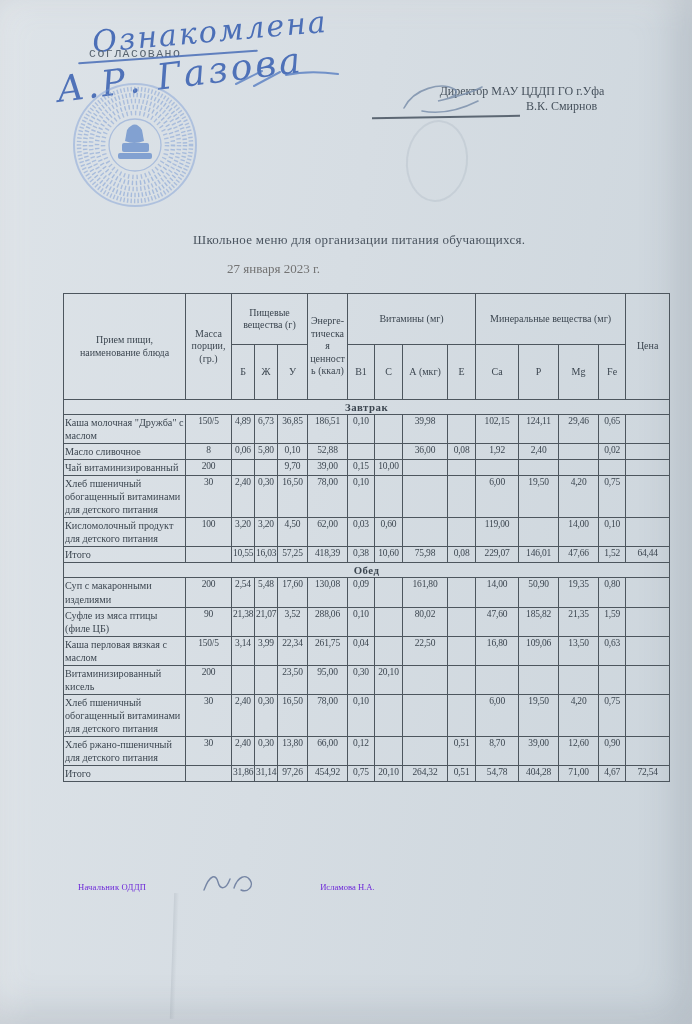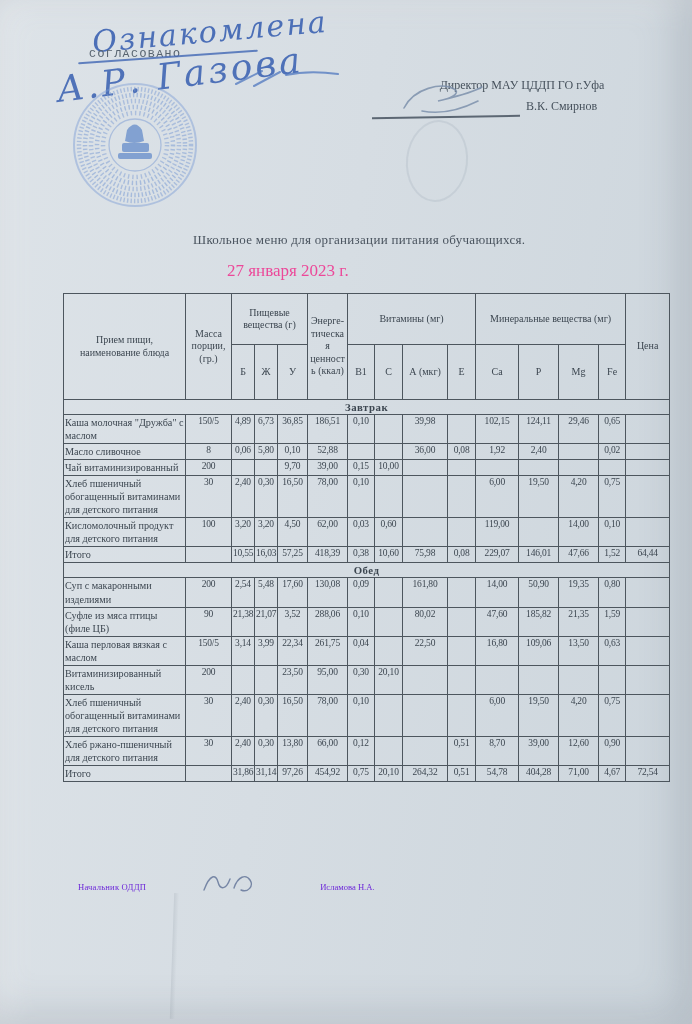--- a/index.html
+++ b/index.html
@@ -19,27 +19,27 @@
   .strike{position:absolute;left:78px;top:56px;width:180px;height:2.4px;background:#4066b4;
     opacity:.8;transform:rotate(-4deg);border-radius:2px;}
   .gazova{position:absolute;left:56px;top:54px;font-size:36px;letter-spacing:3px;
     transform:rotate(-7deg);opacity:.9;}
   .flourish{position:absolute;left:232px;top:62px;}
   .stamp{position:absolute;left:70px;top:80px;}
   .faint-stamp{position:absolute;left:406px;top:120px;width:58px;height:78px;border-radius:50%;
     border:2px solid rgba(150,162,178,.22);transform:rotate(6deg);}
   .approve-right{position:absolute;left:372px;top:68px;width:300px;text-align:center;color:#46515c;}
   .approve-right .l1{font-size:12.5px;letter-spacing:.8px;}
-  .approve-right .l2{font-size:12px;margin-top:10px;}
+  .approve-right .l2{font-size:12px;margin-top:16px;}
   .dir-sign{position:absolute;left:396px;top:80px;}
   .sign-line{position:absolute;left:372px;top:116px;width:148px;height:1.6px;background:#5c6773;transform:rotate(-1deg);}
   .dir-name{position:absolute;left:526px;top:99px;font-size:12px;color:#46515c;}
   
   .doc-title{position:absolute;left:193px;top:232px;font-size:13px;letter-spacing:.3px;color:#49535e;}
-  .doc-date{position:absolute;left:227px;top:261px;font-size:17px;color:#ec4899;}
+  .doc-date{position:absolute;left:227px;top:261px;font-size:13px;color:#737373;}
   
   table.menu{position:absolute;left:63px;top:293px;width:606px;border-collapse:collapse;
     table-layout:fixed;font-size:9.5px;color:#3c4650;}
   table.menu th,table.menu td{border:1px solid #4d565e;padding:1px 1px;}
   table.menu th{font-weight:normal;font-size:10px;text-align:center;vertical-align:middle;
     line-height:1.25;overflow-wrap:anywhere;padding:2px 1px;}
   th.h-dish{font-size:10.5px;}
   td.dish{font-size:10.2px;text-align:left;vertical-align:top;padding:2px 2px 2px 3px;line-height:1.28;}
   td.num{text-align:center;vertical-align:top;padding-top:3px;white-space:nowrap;letter-spacing:-.2px;}
   td.section{font-weight:bold;text-align:center;font-size:10.8px;padding:2px 0;letter-spacing:.5px;}

